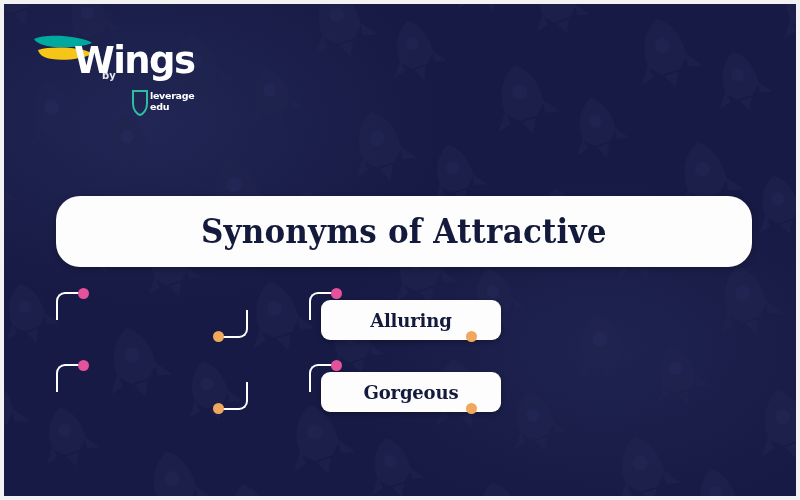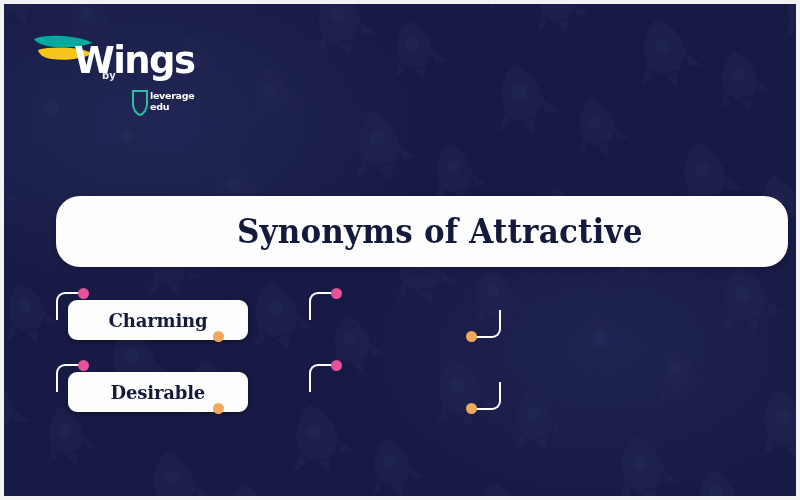--- a/index.html
+++ b/index.html
@@ -101,21 +101,20 @@
     left: 52px;
     top: 192px;
     width: 696px;
     height: 71px;
     background: #fdfdfd;
     border-radius: 24px;
     display: flex;
     align-items: center;
     justify-content: center;
     box-shadow: 0 2px 6px rgba(0,0,0,0.25);
-    padding-left: 36px;
   }
   .title-text {
     font-family: "DejaVu Serif", serif;
     font-weight: bold;
     font-size: 33px;
     color: #141a3c;
     letter-spacing: 0.2px;
     transform: scaleX(0.94);
     white-space: nowrap;
   }
@@ -255,48 +254,48 @@
   </div>
 
   <div class="grid">
 
     <div class="row">
       <div class="word-wrap">
         <span class="bracket bracket-tl"></span>
         <span class="bracket bracket-br"></span>
         <span class="dot dot-pink"></span>
         <span class="dot dot-orange"></span>
-        <div class="word-card">
-          <span class="word-text">Charming</span>
-        </div>
       </div>
 
       <div class="word-wrap">
         <span class="bracket bracket-tl"></span>
         <span class="bracket bracket-br"></span>
         <span class="dot dot-pink"></span>
         <span class="dot dot-orange"></span>
+        <div class="word-card">
+          <span class="word-text">Alluring</span>
+        </div>
       </div>
 
     </div>
 
     <div class="row">
       <div class="word-wrap">
         <span class="bracket bracket-tl"></span>
         <span class="bracket bracket-br"></span>
         <span class="dot dot-pink"></span>
         <span class="dot dot-orange"></span>
-        <div class="word-card">
-          <span class="word-text">Desirable</span>
-        </div>
       </div>
 
 
       <div class="word-wrap">
         <span class="bracket bracket-tl"></span>
         <span class="bracket bracket-br"></span>
         <span class="dot dot-pink"></span>
         <span class="dot dot-orange"></span>
+        <div class="word-card">
+          <span class="word-text">Gorgeous</span>
+        </div>
       </div>
     </div>
 
   </div>
 </div>
 
 </body></html>

